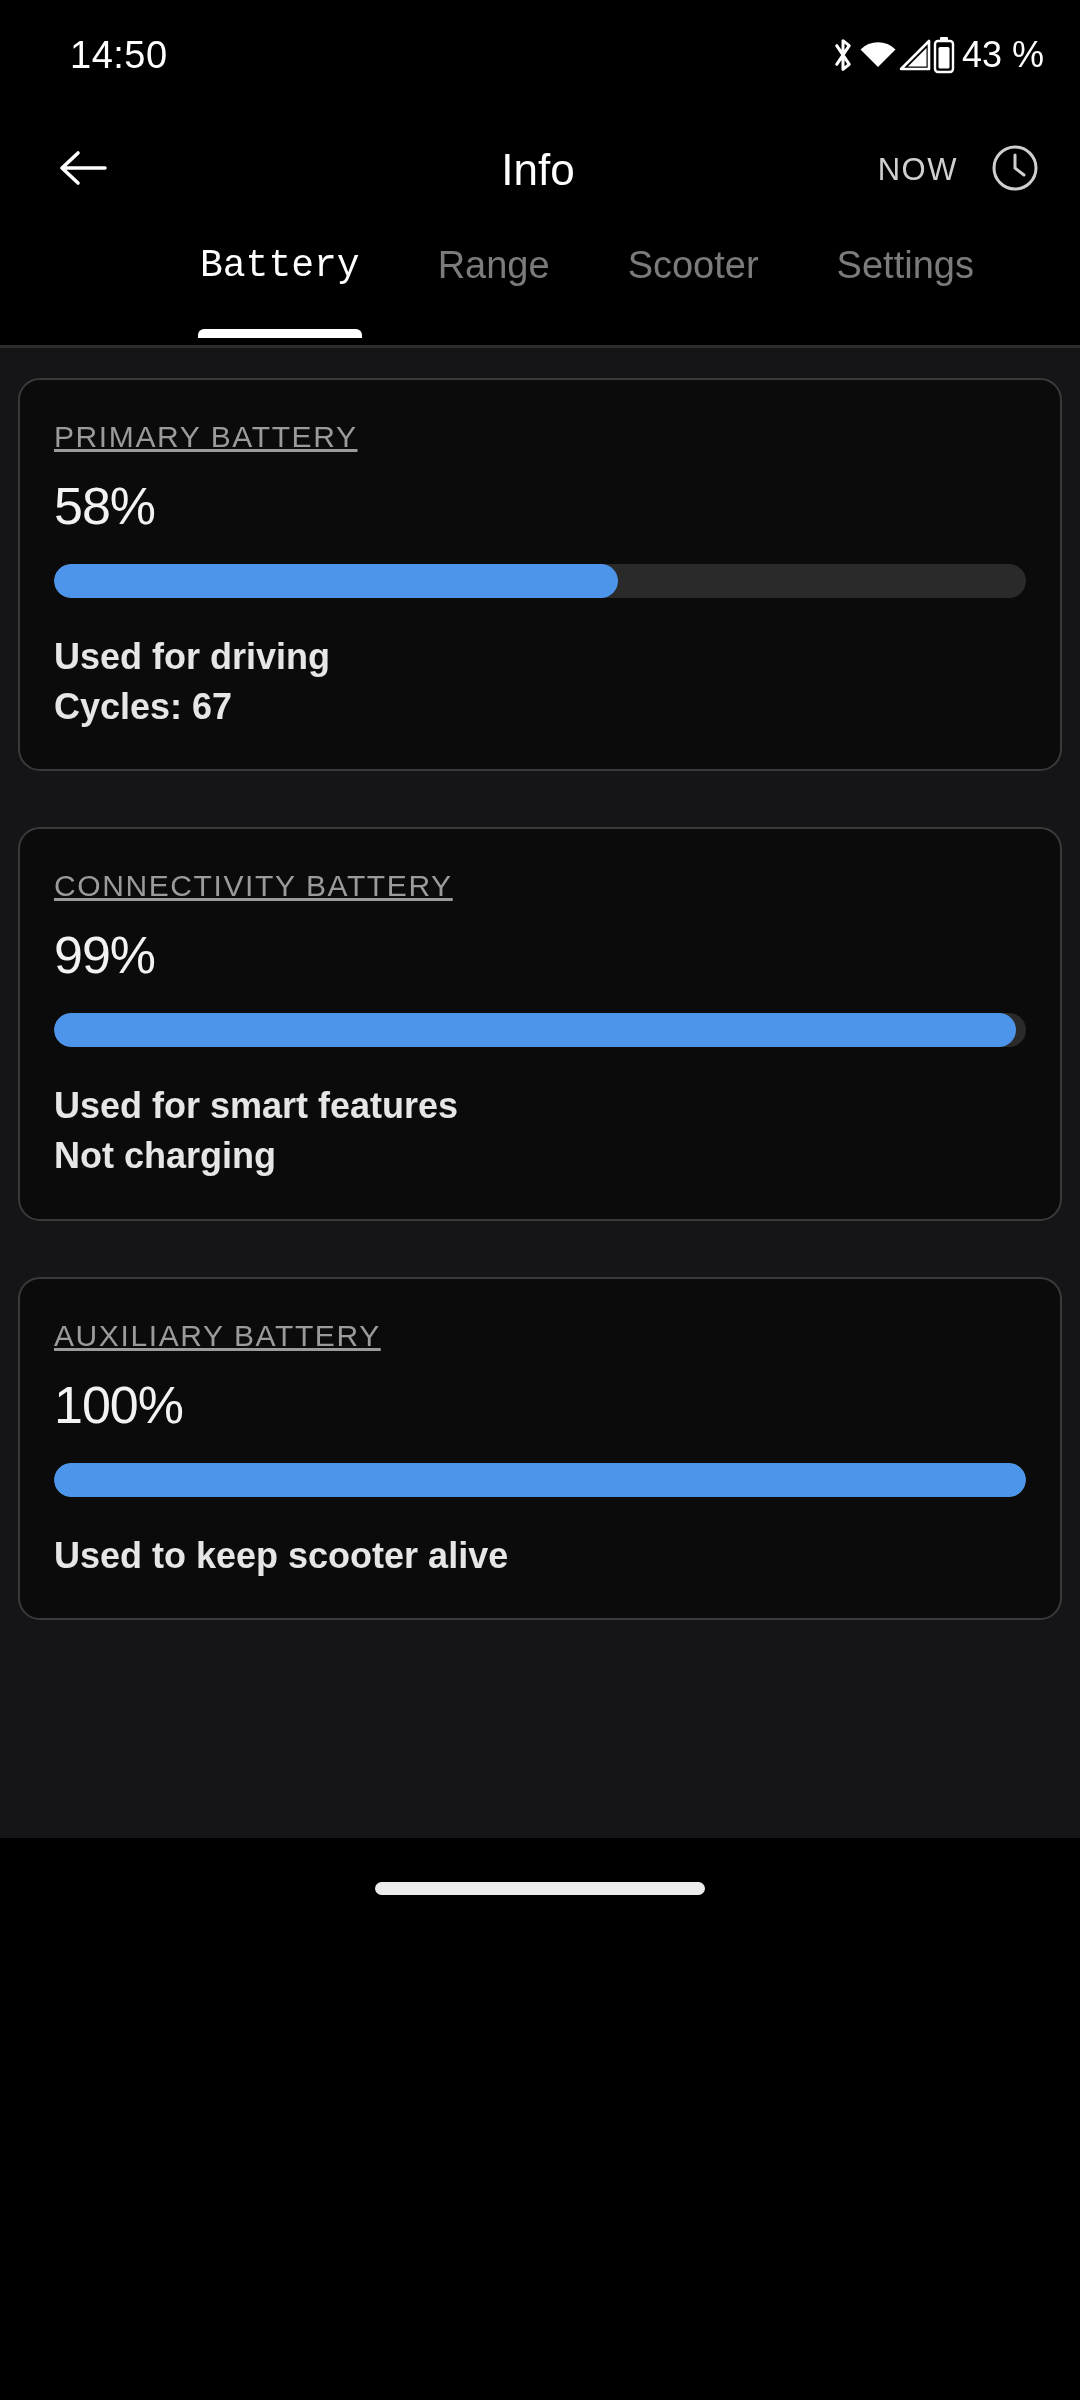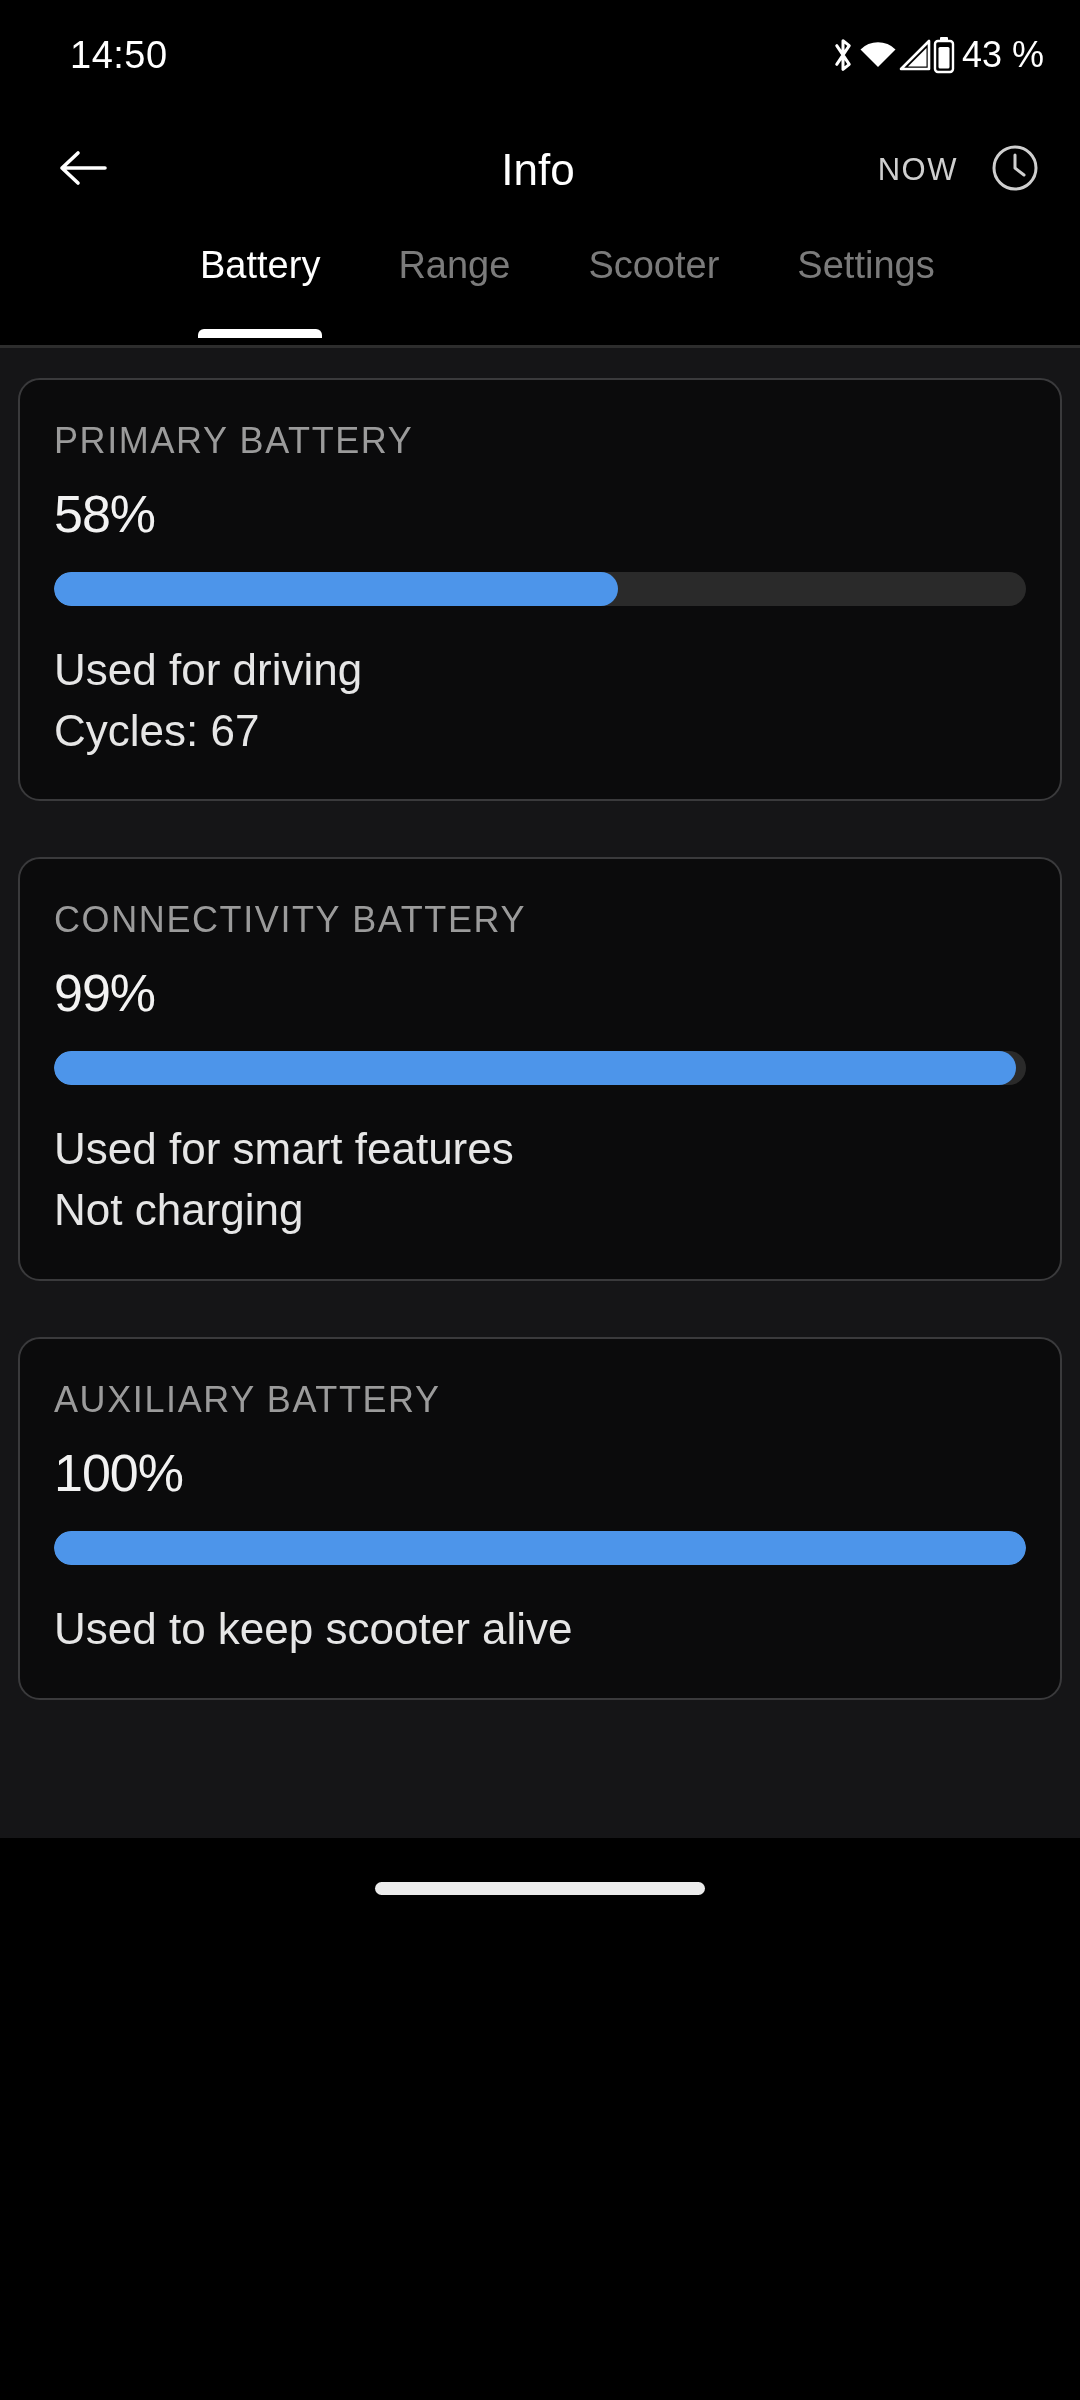--- a/index.html
+++ b/index.html
@@ -83,21 +83,21 @@
   }
   .tab {
     padding:14px 0 0 0;
     margin-right:78px;
     font-size:38px;
     color:#7b7b7b;
     position:relative;
     cursor:pointer;
     white-space:nowrap;
   }
-  .tab.active { color:#ffffff; }
+  .tab.active { color:#ffffff;font-family:Liberation Mono, monospace; }
   .tab.active::after {
     content:"";
     position:absolute;
     left:-2px; right:-2px;
     bottom:-51px;
     height:9px;
     background:#ffffff;
     border-radius:6px 6px 0 0;
   }
   #tab-divider {
@@ -116,23 +116,24 @@
   }
   .card {
     background:#0b0b0c;
     border:2px solid #3a3a3c;
     border-radius:22px;
     padding:40px 34px 38px 34px;
     margin-bottom:56px;
   }
   .card-label {
     color:#9b9b9b;
-    font-size:36px;
+    font-size:30px;
     letter-spacing:1.6px;
     margin-bottom:26px;
+    text-decoration:underline;
   }
   .card-value {
     color:#f2f2f2;
     font-size:52px;
     font-weight:300;
     line-height:1;
     margin-bottom:32px;
     letter-spacing:-1px;
   }
   .progress-track {
@@ -142,22 +143,23 @@
     overflow:hidden;
     margin-bottom:34px;
   }
   .progress-fill {
     height:100%;
     background:#4d95ea;
     border-radius:17px;
   }
   .card-note {
     color:#e6e6e6;
-    font-size:44px;
+    font-size:36px;
     line-height:1.38;
+    font-weight:bold;
   }
 
   
   #navbar {
     height:100px;
     background:#000000;
     display:flex; align-items:center; justify-content:center;
     flex:0 0 auto;
   }
   #home-indicator {

